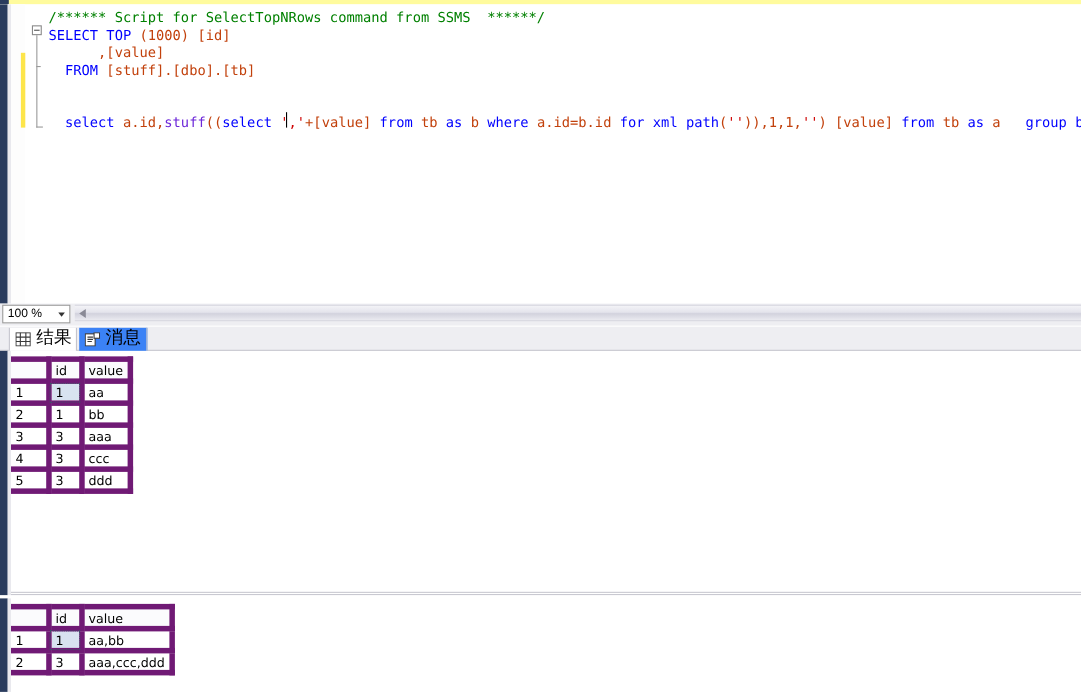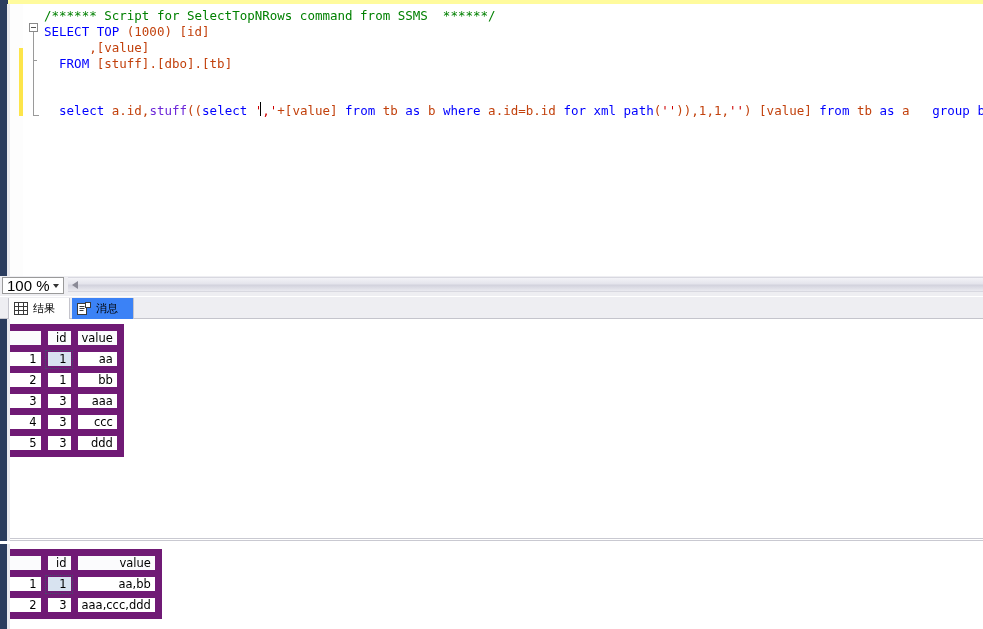--- a/index.html
+++ b/index.html
@@ -131,21 +131,21 @@
     width: 983px; height: 20px;
     background: #eeeef2;
   }
   #zoom-combo {
     position: absolute;
     left: 2px; top: 1px;
     width: 62px; height: 17px;
     background: #ffffff;
     border: 1px solid #9a9a9a;
     box-sizing: border-box;
-    font-size: 15px;
+    font-size: 11px;
     color: #000;
     line-height: 15px;
   }
   #zoom-value {
     position: absolute;
     left: 4px; top: 0px;
   }
   #zoom-arrow {
     position: absolute;
     right: 4px; top: 6px;
@@ -205,22 +205,22 @@
   }
   #tab-messages {
     left: 72px;
     width: 62px;
     background: #3b82f6;
     border-right: 1px solid #c4c4cc;
   }
   .tab-label {
     position: absolute;
     left: 24px; top: 0px;
-    font-family: Liberation Sans, sans-serif;
-    font-size: 11px;
+    font-family: Liberation Mono, monospace;
+    font-size: 16px;
   }
   .tab-ico {
     position: absolute;
     left: 5px; top: 4px;
     width: 14px; height: 13px;
   }
 
   
   #grid-panel-1 {
     position: absolute;
@@ -263,25 +263,25 @@
     top: 5px;
     border-collapse: collapse;
     font-family: "DejaVu Sans", sans-serif;
     font-size: 11.5px;
     color: #000000;
     table-layout: fixed;
   }
   #grid-1 { left: 10px; }
   #grid-2 { left: 10px; }
   .res-grid th, .res-grid td {
-    border: 7px solid #701a75;
+    border: 5px solid #701a75;
     height: 20px;
     padding: 0 4px;
     font-weight: normal;
-    text-align: right;
+    text-align: left;
     vertical-align: middle;
     background: #ffffff;
     box-sizing: border-box;
     overflow: hidden;
     white-space: nowrap;
   }
   .res-grid th { background: #fbfbfd; color: #000; }
   .col-rownum { width: 34px; }
   .cell-rownum {
     background: #fbfbfd;

